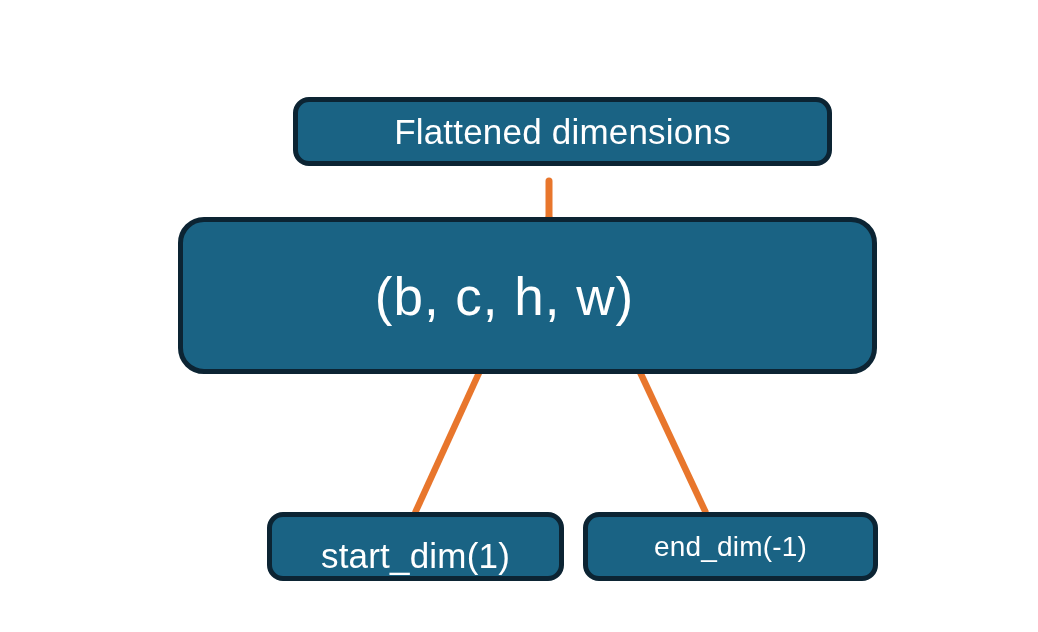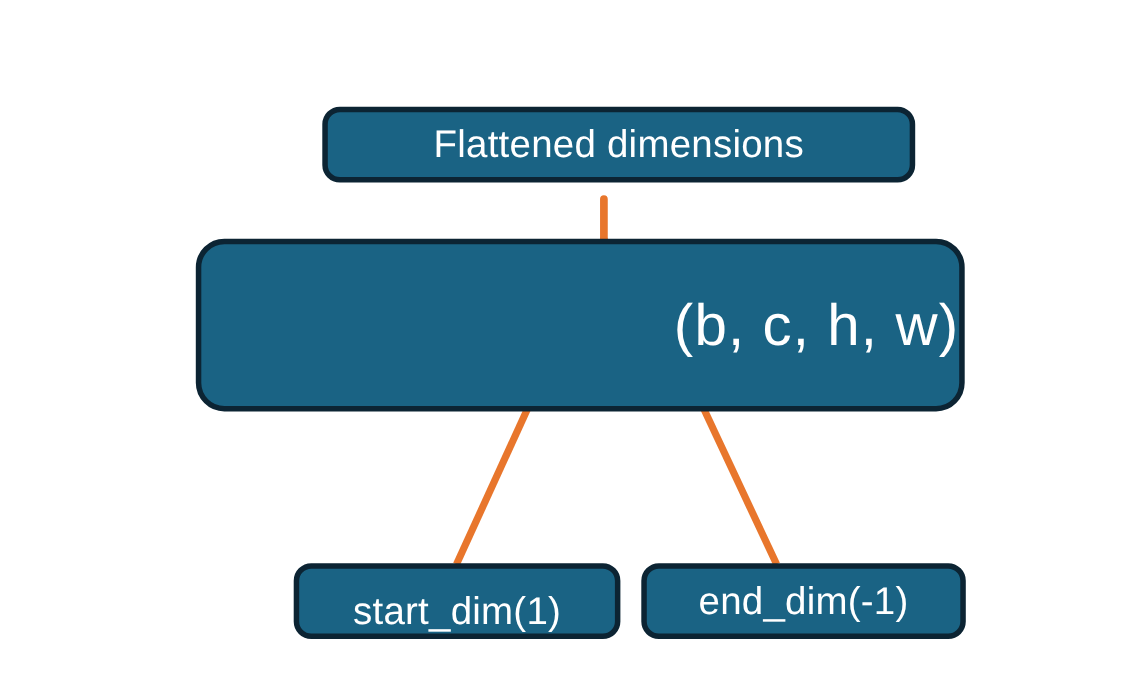--- a/index.html
+++ b/index.html
@@ -47,38 +47,38 @@
     height: 157px;
     border-radius: 26px;
     font-size: 53px;
   }
   #node-shape .shape-label {
     position: absolute;
     left: 0;
     right: 0;
     top: 50%;
     transform: translateY(-50%);
-    text-align: right;
+    text-align: center;
     margin-left: -46px;
     letter-spacing: 1px;
   }
   #node-start-dim {
     left: 267px;
     top: 512px;
     width: 297px;
     height: 69px;
     font-size: 35px;
     align-items: flex-end;
   }
   #node-end-dim {
     left: 583px;
     top: 512px;
     width: 295px;
     height: 69px;
-    font-size: 35px;
+    font-size: 28px;
   }
   #connectors {
     position: absolute;
     left: 0;
     top: 0;
     width: 1038px;
     height: 632px;
     pointer-events: none;
   }
 </style>

